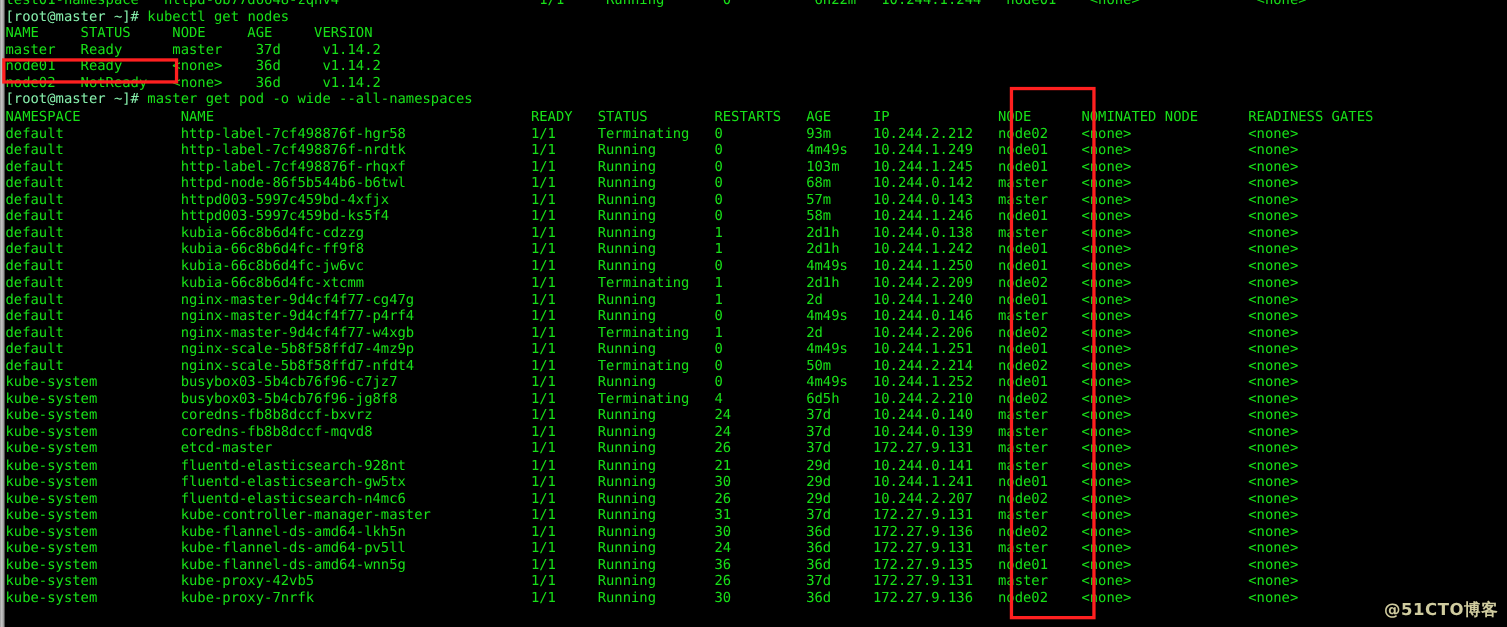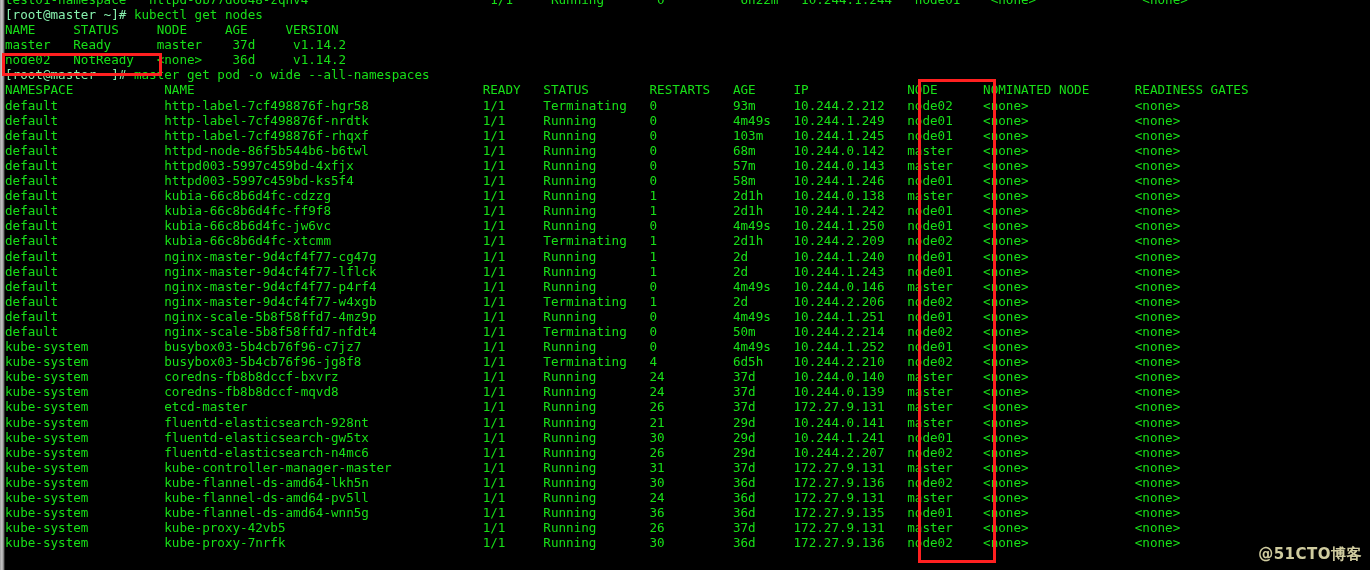--- a/index.html
+++ b/index.html
@@ -65,39 +65,39 @@
 
   <div class="screen">
 
     <div class="line clip-top"><span class="inner">test01-namespace   httpd-6b77d6648-zqnv4                        1/1     Running       0          6h22m   10.244.1.244   node01    &lt;none&gt;              &lt;none&gt;</span></div>
 
     <div class="line"><span class="prompt">[root@master ~]# </span><span>kubectl get nodes</span></div>
 
     <div id="nodes-table">
         <div class="line">NAME     STATUS     NODE     AGE     VERSION</div>
         <div class="line">master   Ready      master    37d     v1.14.2</div>
+        <div class="line">node01   Ready      &lt;none&gt;    36d     v1.14.2</div>
         <div class="line">node02   NotReady   &lt;none&gt;    36d     v1.14.2</div>
       </div>
 
     <div class="line"><span class="prompt">[root@master ~]# </span><span>master get pod -o wide --all-namespaces</span></div>
 
     <div id="pods-table">
         <div class="line">NAMESPACE            NAME                                      READY   STATUS        RESTARTS   AGE     IP             NODE      NOMINATED NODE      READINESS GATES</div>
         <div class="line">default              http-label-7cf498876f-hgr58               1/1     Terminating   0          93m     10.244.2.212   node02    &lt;none&gt;              &lt;none&gt;</div>
         <div class="line">default              http-label-7cf498876f-nrdtk               1/1     Running       0          4m49s   10.244.1.249   node01    &lt;none&gt;              &lt;none&gt;</div>
         <div class="line">default              http-label-7cf498876f-rhqxf               1/1     Running       0          103m    10.244.1.245   node01    &lt;none&gt;              &lt;none&gt;</div>
         <div class="line">default              httpd-node-86f5b544b6-b6twl               1/1     Running       0          68m     10.244.0.142   master    &lt;none&gt;              &lt;none&gt;</div>
         <div class="line">default              httpd003-5997c459bd-4xfjx                 1/1     Running       0          57m     10.244.0.143   master    &lt;none&gt;              &lt;none&gt;</div>
         <div class="line">default              httpd003-5997c459bd-ks5f4                 1/1     Running       0          58m     10.244.1.246   node01    &lt;none&gt;              &lt;none&gt;</div>
         <div class="line">default              kubia-66c8b6d4fc-cdzzg                    1/1     Running       1          2d1h    10.244.0.138   master    &lt;none&gt;              &lt;none&gt;</div>
         <div class="line">default              kubia-66c8b6d4fc-ff9f8                    1/1     Running       1          2d1h    10.244.1.242   node01    &lt;none&gt;              &lt;none&gt;</div>
         <div class="line">default              kubia-66c8b6d4fc-jw6vc                    1/1     Running       0          4m49s   10.244.1.250   node01    &lt;none&gt;              &lt;none&gt;</div>
         <div class="line">default              kubia-66c8b6d4fc-xtcmm                    1/1     Terminating   1          2d1h    10.244.2.209   node02    &lt;none&gt;              &lt;none&gt;</div>
         <div class="line">default              nginx-master-9d4cf4f77-cg47g              1/1     Running       1          2d      10.244.1.240   node01    &lt;none&gt;              &lt;none&gt;</div>
-        <div class="line">default              nginx-master-9d4cf4f77-lflck              1/1     Running       1          2d      10.244.1.243   node01    &lt;none&gt;              &lt;none&gt;</div>
         <div class="line">default              nginx-master-9d4cf4f77-p4rf4              1/1     Running       0          4m49s   10.244.0.146   master    &lt;none&gt;              &lt;none&gt;</div>
         <div class="line">default              nginx-master-9d4cf4f77-w4xgb              1/1     Terminating   1          2d      10.244.2.206   node02    &lt;none&gt;              &lt;none&gt;</div>
         <div class="line">default              nginx-scale-5b8f58ffd7-4mz9p              1/1     Running       0          4m49s   10.244.1.251   node01    &lt;none&gt;              &lt;none&gt;</div>
         <div class="line">default              nginx-scale-5b8f58ffd7-nfdt4              1/1     Terminating   0          50m     10.244.2.214   node02    &lt;none&gt;              &lt;none&gt;</div>
         <div class="line">kube-system          busybox03-5b4cb76f96-c7jz7                1/1     Running       0          4m49s   10.244.1.252   node01    &lt;none&gt;              &lt;none&gt;</div>
         <div class="line">kube-system          busybox03-5b4cb76f96-jg8f8                1/1     Terminating   4          6d5h    10.244.2.210   node02    &lt;none&gt;              &lt;none&gt;</div>
         <div class="line">kube-system          coredns-fb8b8dccf-bxvrz                   1/1     Running       24         37d     10.244.0.140   master    &lt;none&gt;              &lt;none&gt;</div>
         <div class="line">kube-system          coredns-fb8b8dccf-mqvd8                   1/1     Running       24         37d     10.244.0.139   master    &lt;none&gt;              &lt;none&gt;</div>
         <div class="line">kube-system          etcd-master                               1/1     Running       26         37d     172.27.9.131   master    &lt;none&gt;              &lt;none&gt;</div>
         <div class="line">kube-system          fluentd-elasticsearch-928nt               1/1     Running       21         29d     10.244.0.141   master    &lt;none&gt;              &lt;none&gt;</div>

